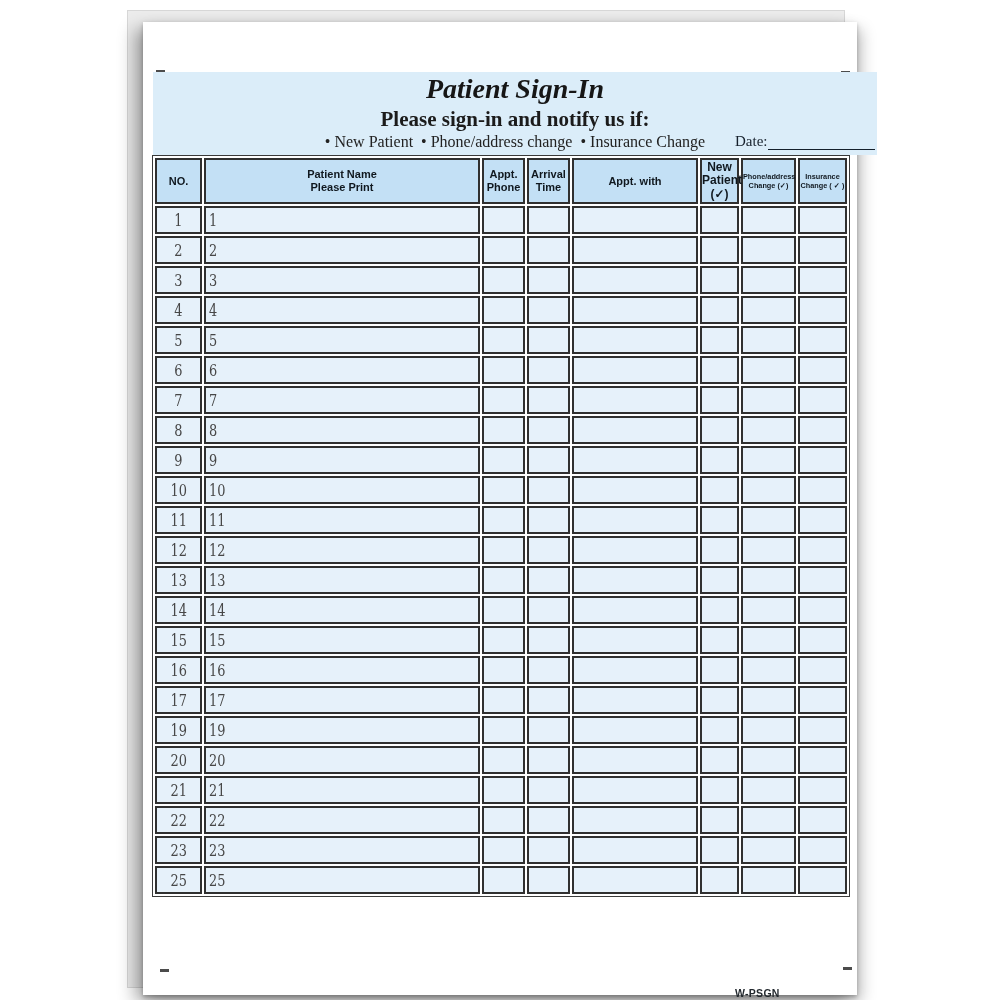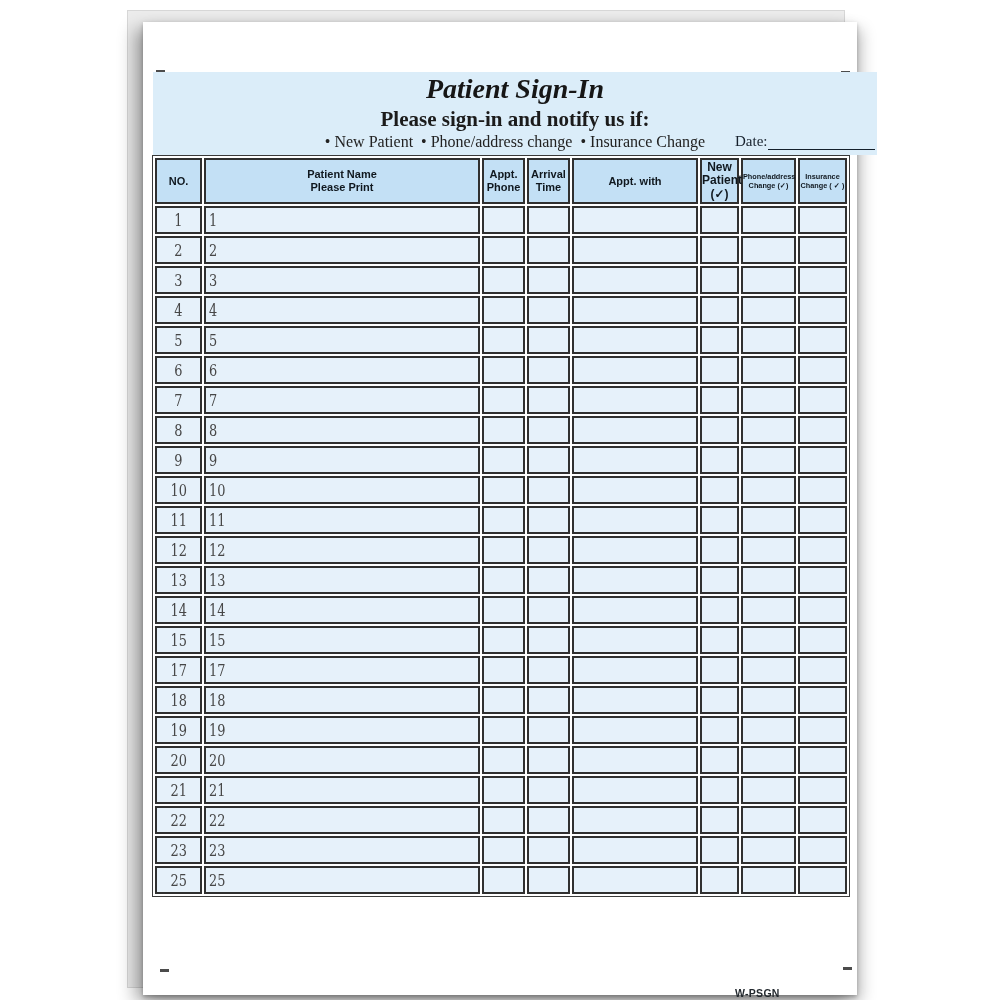--- a/index.html
+++ b/index.html
@@ -290,32 +290,32 @@
     <td class="no-cell"><span class="num">15</span></td>
     <td class="name-cell"><span class="num">15</span></td>
     <td></td>
     <td></td>
     <td></td>
     <td></td>
     <td></td>
     <td></td>
   </tr>
             <tr>
+    <td class="no-cell"><span class="num">16</span></td>
+    <td class="name-cell"><span class="num">16</span></td>
+    <td></td>
+    <td></td>
+    <td></td>
+    <td></td>
+    <td></td>
+    <td></td>
+  </tr>
+            <tr>
     <td class="no-cell"><span class="num">17</span></td>
     <td class="name-cell"><span class="num">17</span></td>
-    <td></td>
-    <td></td>
-    <td></td>
-    <td></td>
-    <td></td>
-    <td></td>
-  </tr>
-            <tr>
-    <td class="no-cell"><span class="num">18</span></td>
-    <td class="name-cell"><span class="num">18</span></td>
     <td></td>
     <td></td>
     <td></td>
     <td></td>
     <td></td>
     <td></td>
   </tr>
             <tr>
     <td class="no-cell"><span class="num">19</span></td>
     <td class="name-cell"><span class="num">19</span></td>

